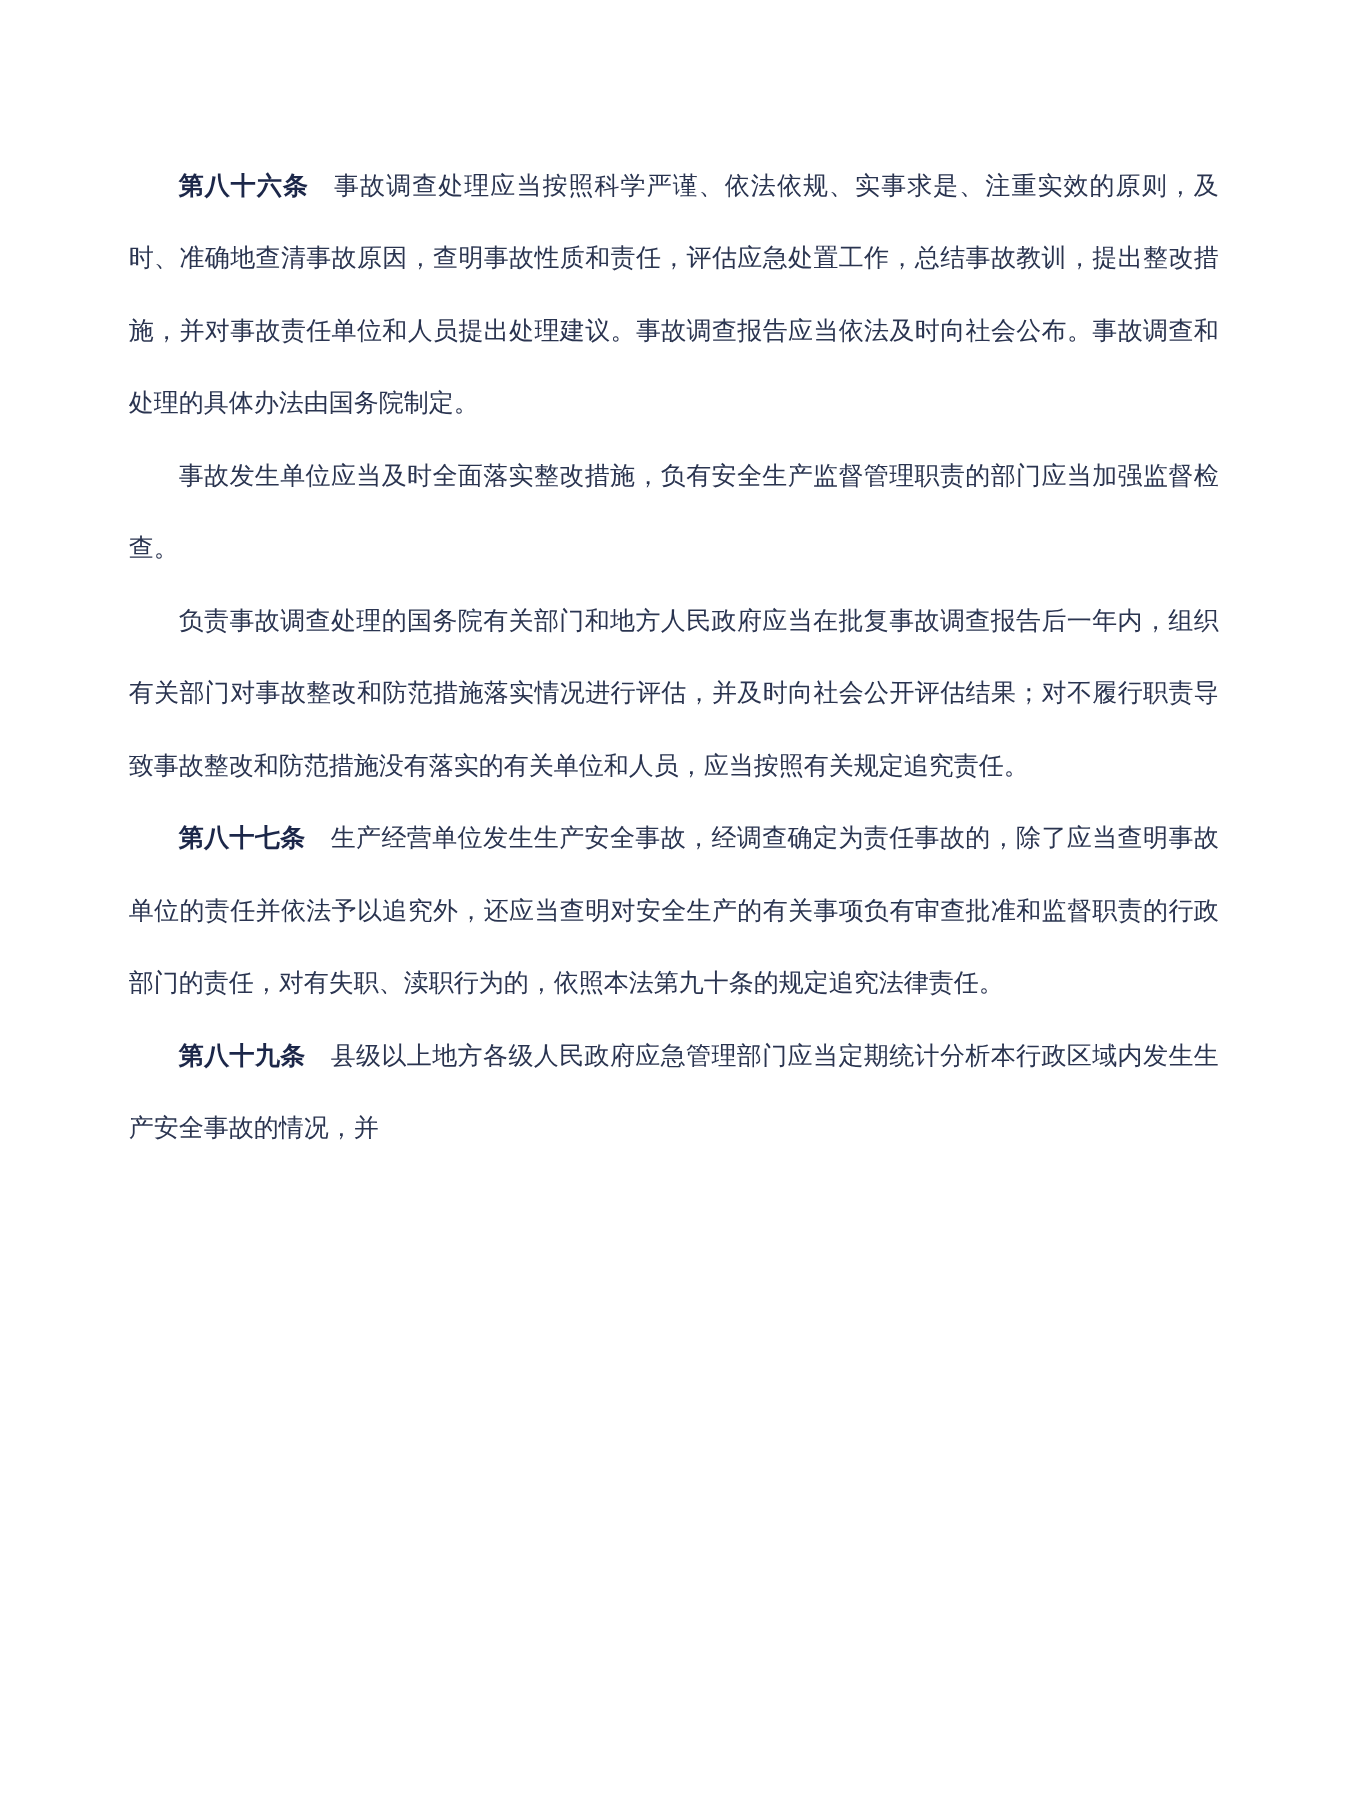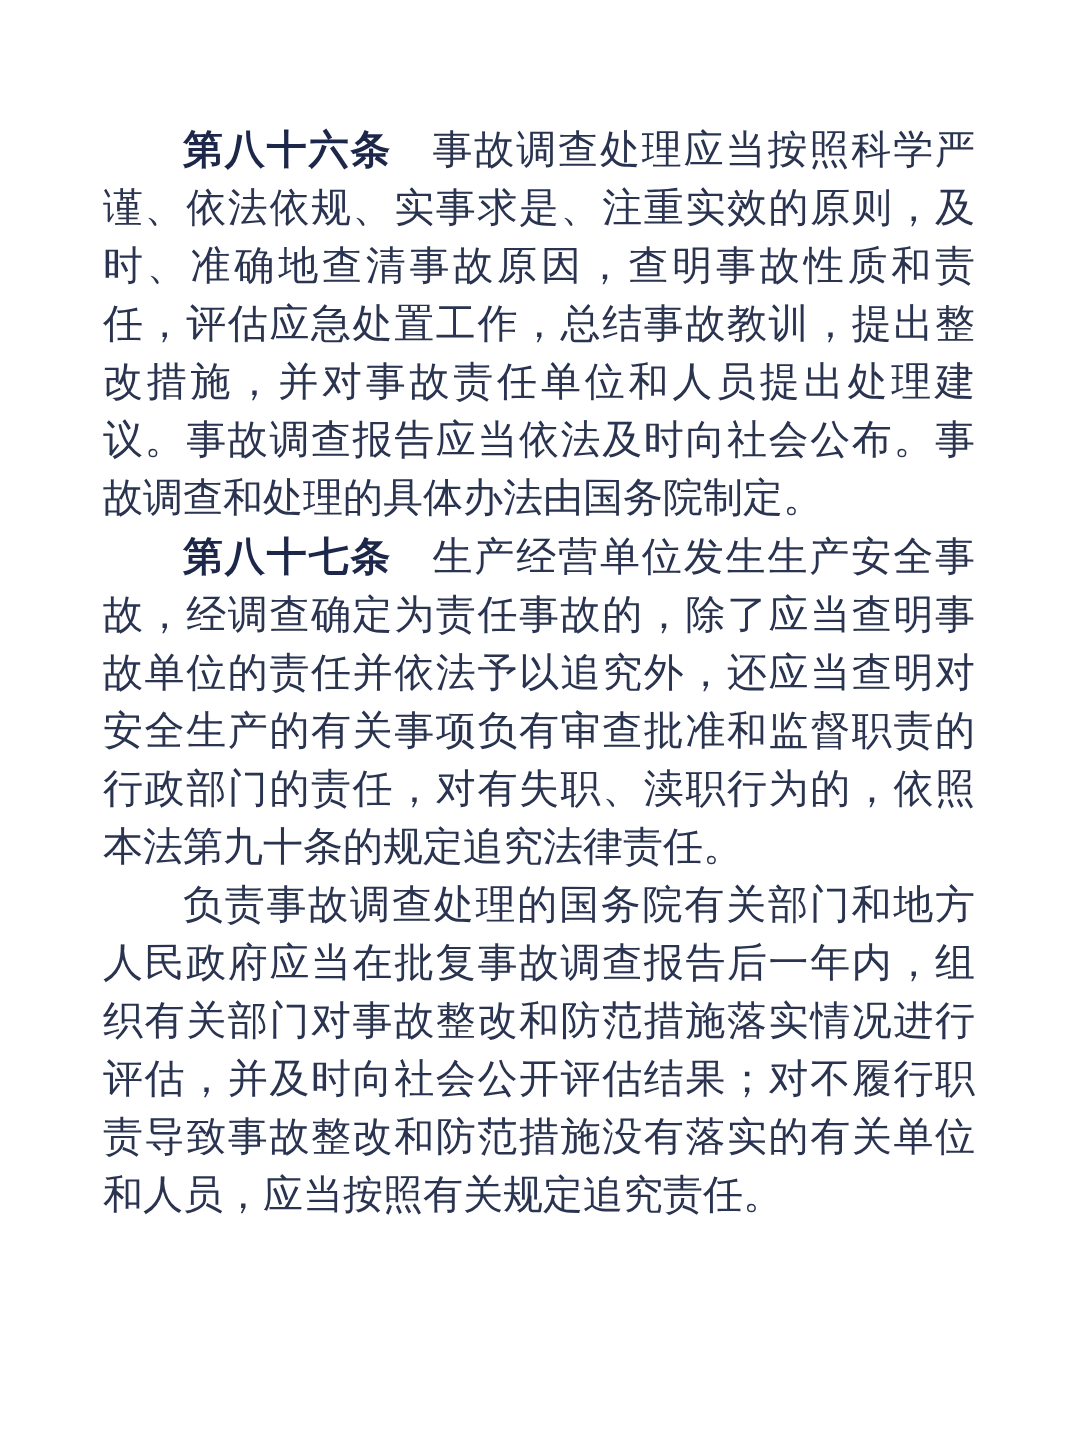--- a/index.html
+++ b/index.html
@@ -18,21 +18,21 @@
     height: 1448px;
     padding: 120px 105px 0 103px;
     background: #ffffff;
     overflow: hidden;
   }
   .para {
     margin: 0;
     text-indent: 2em;
     text-align: justify;
     text-justify: inter-ideograph;
-    font-size: 40px;
+    font-size: 20px;
     line-height: 58px;
     color: #2a3450;
     word-break: break-all;
   }
   .term {
     font-family: "Liberation Sans", "DejaVu Sans", sans-serif;
     font-weight: 700;
     color: #1c2749;
     margin-right: 1em;
   }
@@ -43,24 +43,30 @@
 </style>
 </head>
 <body>
 
 <div class="page">
 
   <p class="para">
     <span class="term">第八十六条</span><span>事故调查处理应当按照科学严谨、依法依规、实事求是、注重实效的原则，及时、准确地查清事故原因，查明事故性质和责任，评估应急处置工作，总结事故教训，提出整改措施，并对事故责任单位和人员提出处理建议。事故调查报告应当依法及时向社会公布。事故调查和处理的具体办法由国务院制定。</span>
   </p>
 
-
   <p class="para">
-    <span class="term">第八十七条</span><span>生产经营单位发生生产安全事故，经调查确定为责任事故的，除了应当查明事故单位的责任并依法予以追究外，还应当查明对安全生产的有关事项负有审查批准和监督职责的行政部门的责任，对有失职、渎职行为的，依照本法第九十条的规定追究法律责任。</span>
+    <span>事故发生单位应当及时全面落实整改措施，负有安全生产监督管理职责的部门应当加强监督检查。</span>
   </p>
 
   <p class="para">
     <span>负责事故调查处理的国务院有关部门和地方人民政府应当在批复事故调查报告后一年内，组织有关部门对事故整改和防范措施落实情况进行评估，并及时向社会公开评估结果；对不履行职责导致事故整改和防范措施没有落实的有关单位和人员，应当按照有关规定追究责任。</span>
   </p>
 
+  <p class="para">
+    <span class="term">第八十七条</span><span>生产经营单位发生生产安全事故，经调查确定为责任事故的，除了应当查明事故单位的责任并依法予以追究外，还应当查明对安全生产的有关事项负有审查批准和监督职责的行政部门的责任，对有失职、渎职行为的，依照本法第九十条的规定追究法律责任。</span>
+  </p>
 
+
+  <p class="para">
+    <span class="term">第八十九条</span><span>县级以上地方各级人民政府应急管理部门应当定期统计分析本行政区域内发生生产安全事故的情况，并</span>
+  </p>
 
 </div>
 
 </body></html>

